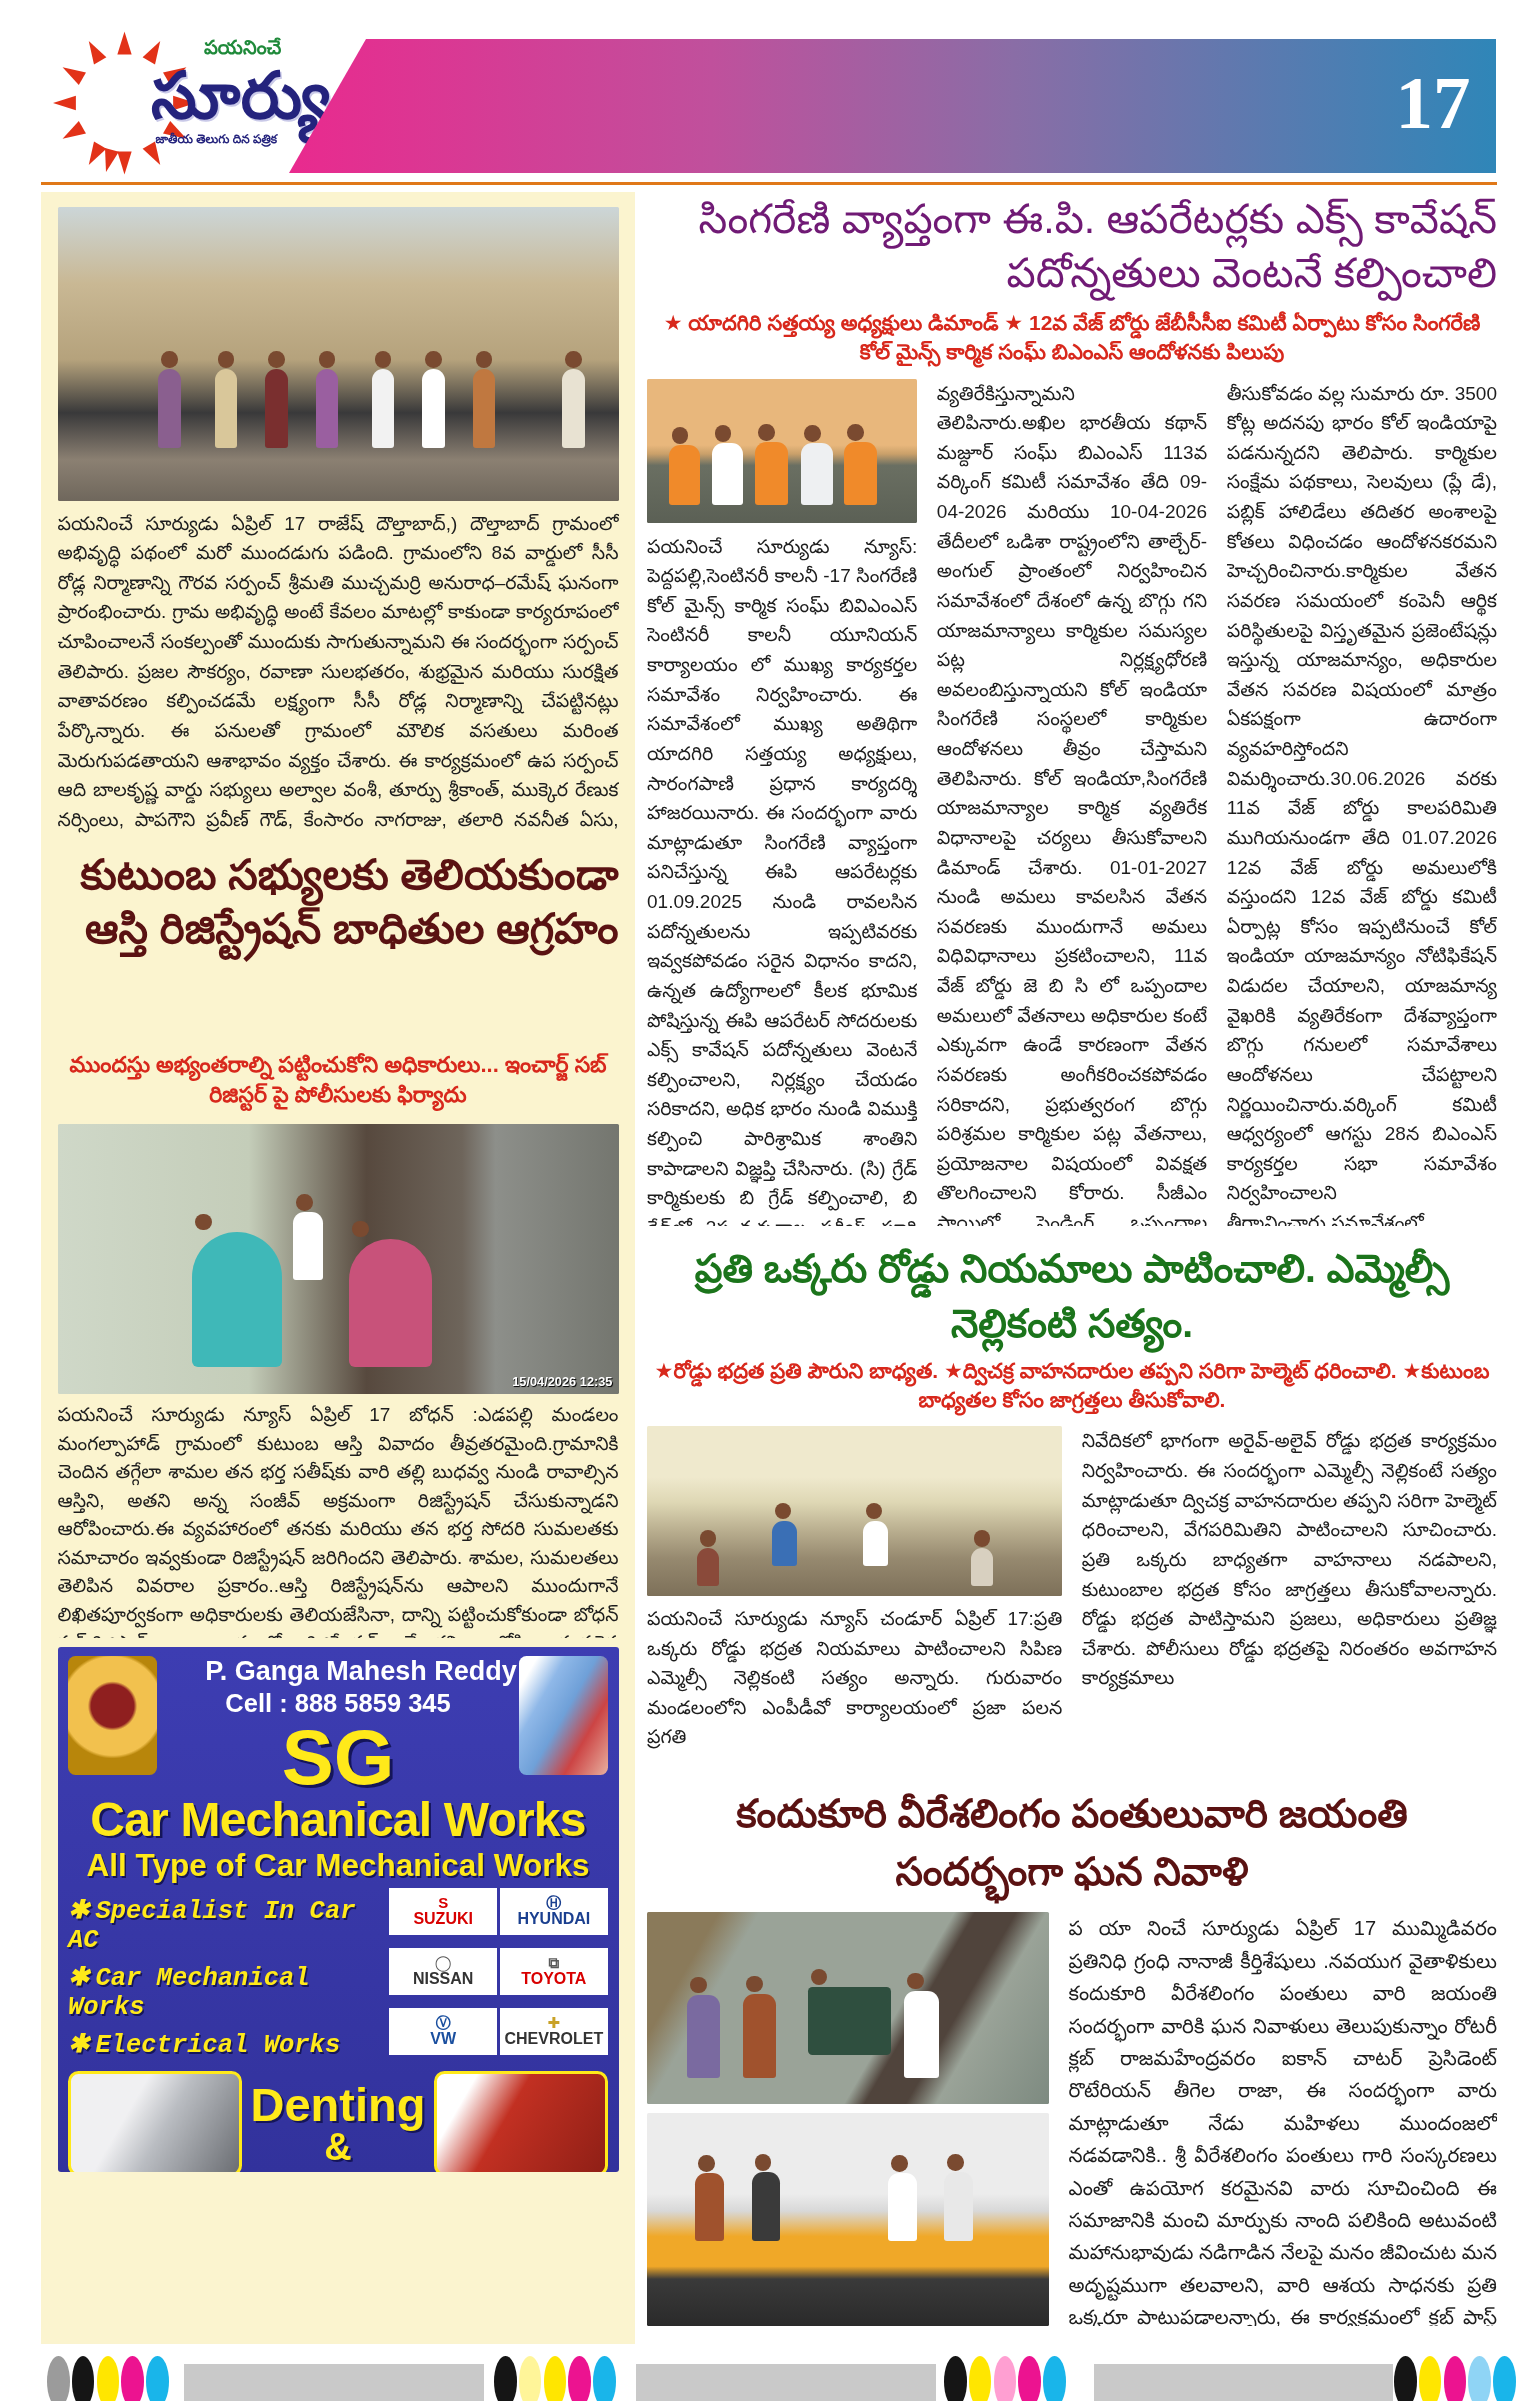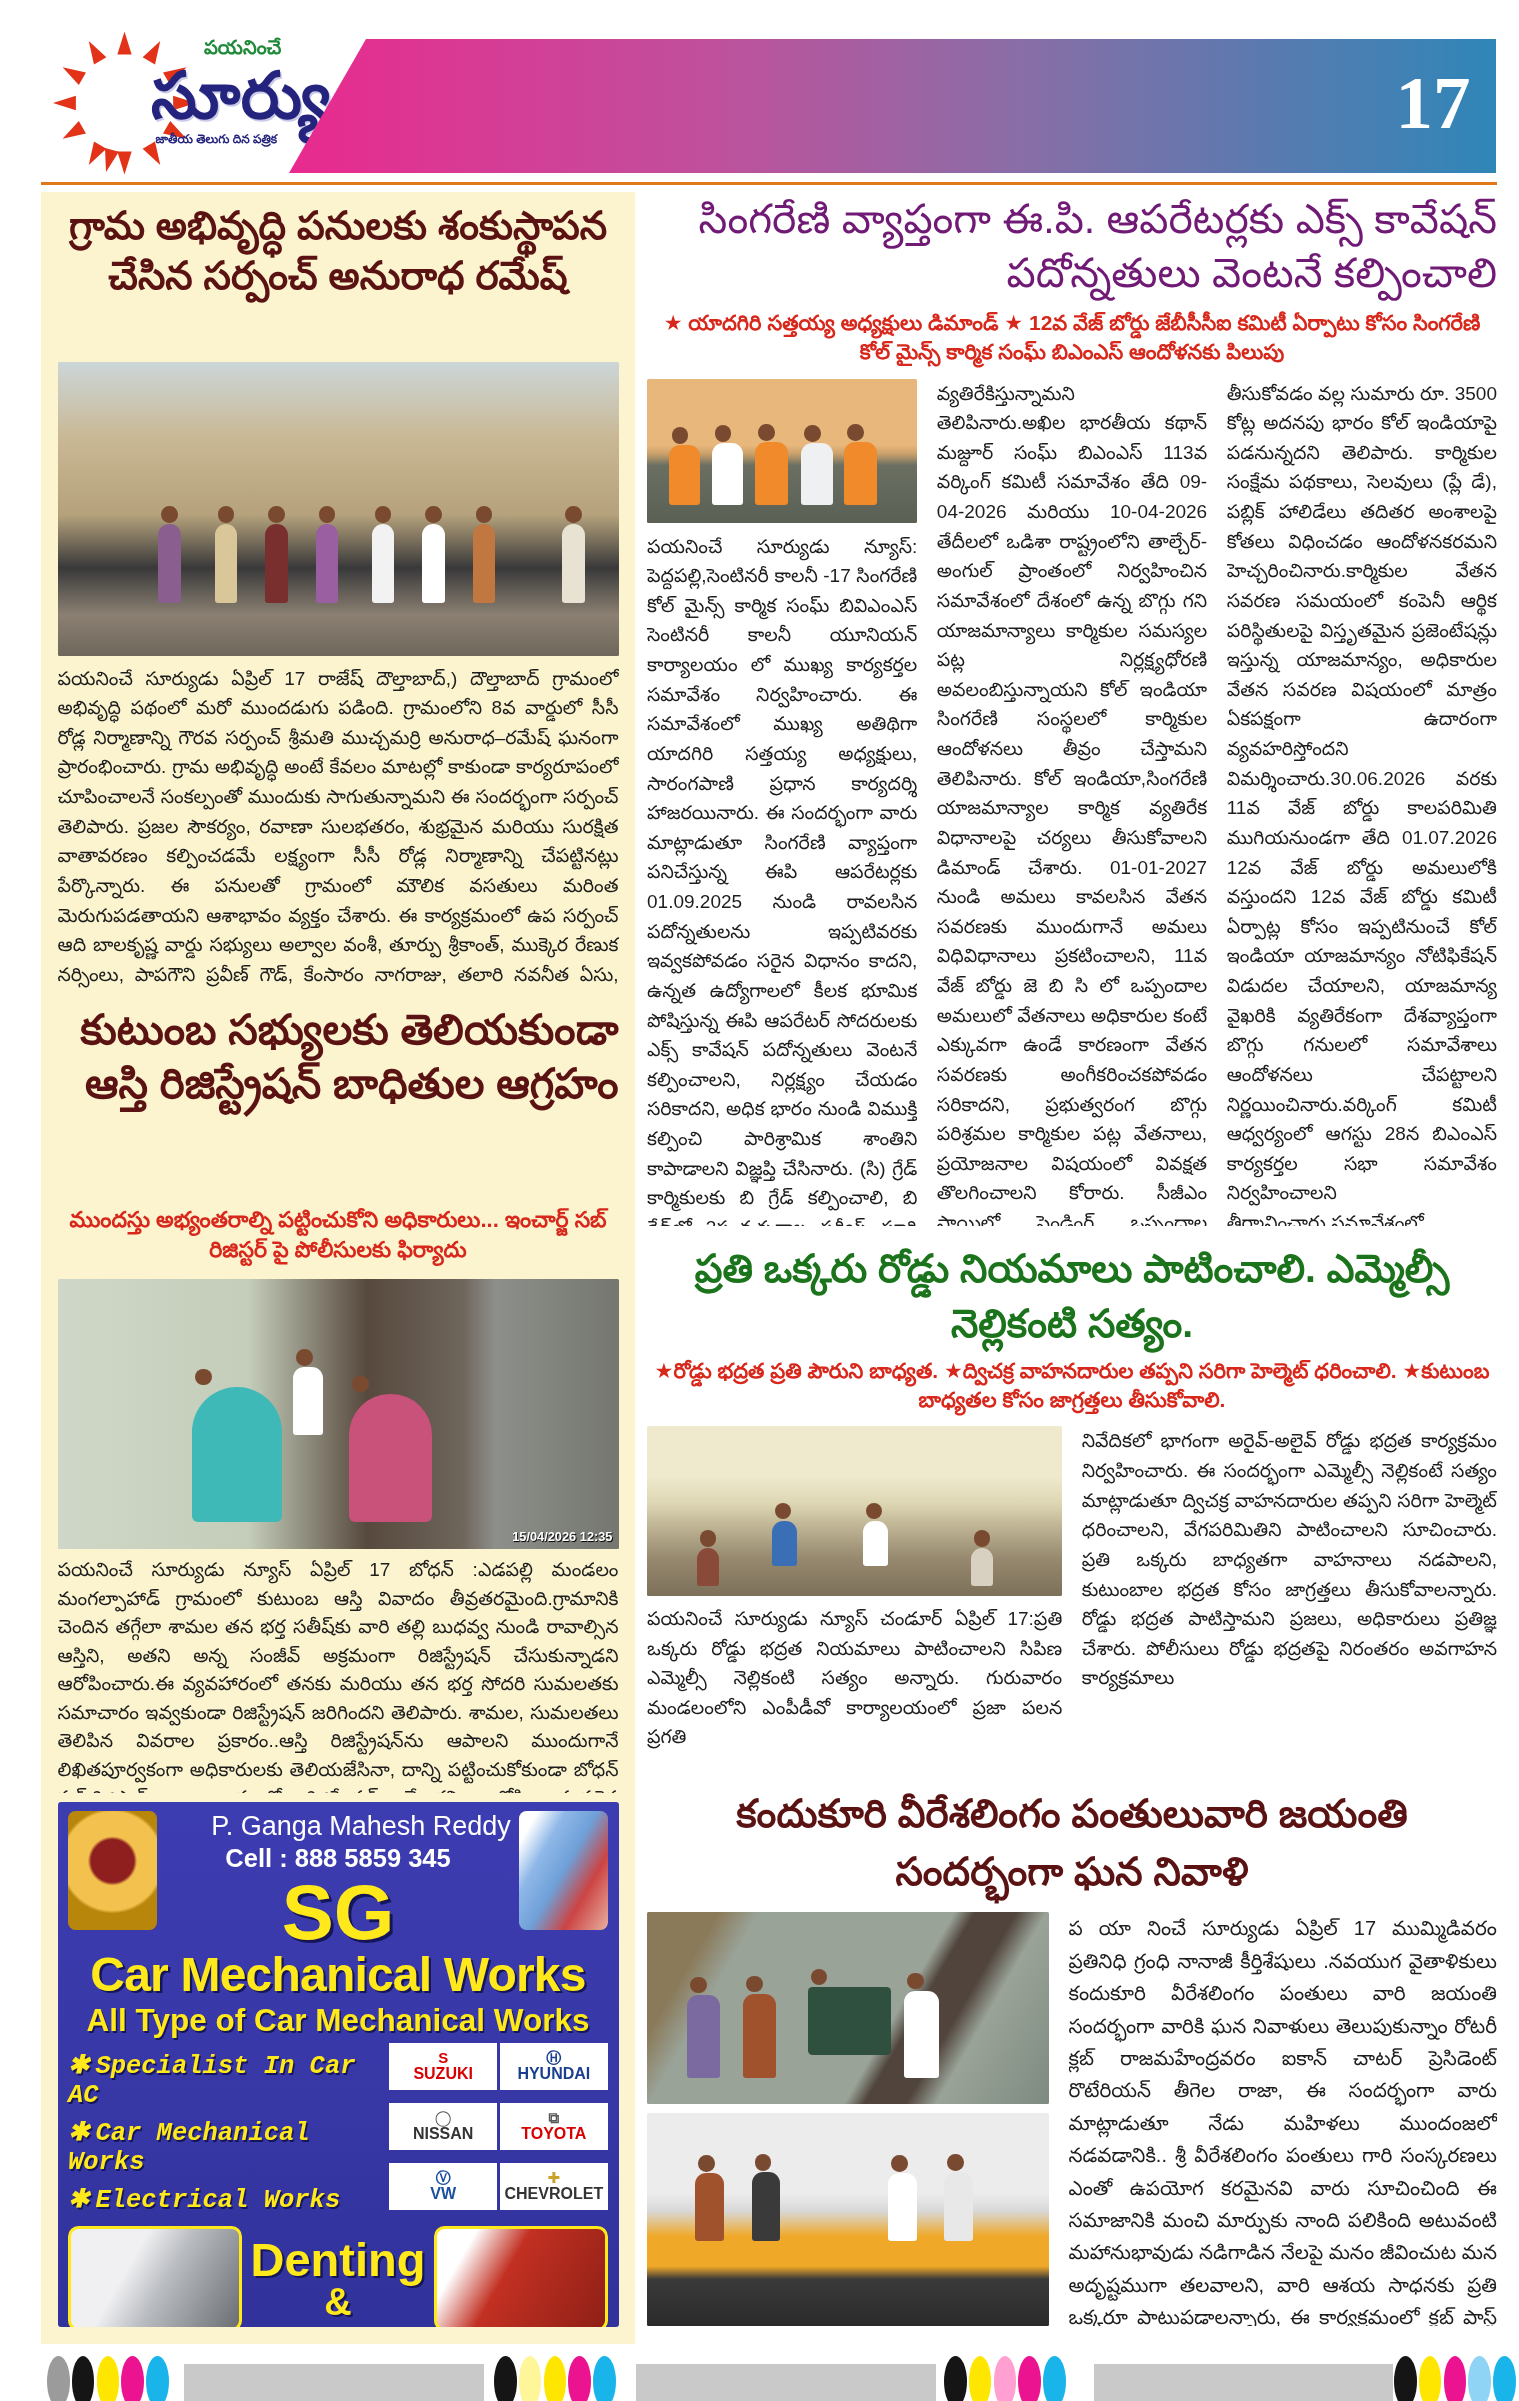--- a/index.html
+++ b/index.html
@@ -45,21 +45,21 @@
           background:linear-gradient(90deg,#cfd8c8 0%,#c4cdb9 34%,#57493e 55%,#6e655b 72%,#8d8f8a 78%,#74766f 100%);}
   .body2{font-size:19px;line-height:1.5;height:237px;}
   
   .ad{position:relative;margin-top:9px;height:525px;box-sizing:border-box;overflow:hidden;
       background:linear-gradient(#3d3db2,#32329c);border-radius:3px;padding:9px 10.5px;color:#fff;}
   .ad-top{display:flex;align-items:flex-start;}
   .deity{width:89px;height:119px;border-radius:7.5px;flex:none;}
   .deity-l{background:radial-gradient(circle at 50% 42%,#8f1f1f 0 26%,#f2c14e 30% 60%,#b8860b 64% 100%);}
   .deity-r{background:linear-gradient(120deg,#ffffff 0 12%,#8fb8e8 30%,#6fa0d8 50%,#cc4444 72%,#e8b0a0 100%);}
   .ad-top-center{flex:1;text-align:center;}
-  .ad-owner{font-size:27px;font-weight:normal;color:#ffffff;margin-left:46px;}
+  .ad-owner{font-size:27px;font-weight:bold;color:#ffffff;margin-left:46px;}
   .ad-cell{font-size:25.5px;font-weight:bold;color:#ffffff;margin-top:1.5px;}
   .ad-sg{font-size:78px;font-weight:bold;color:#ffe91a;line-height:1.0;
          text-shadow:3px 3px 0 #15155a;}
   .ad-cmw{font-size:48px;font-weight:bold;color:#ffe91a;text-align:center;line-height:1.0;
           text-shadow:2.3px 2.3px 0 #15155a;letter-spacing:-0.8px;}
   .ad-alltype{font-size:31.5px;font-weight:bold;color:#ffe91a;text-align:center;margin-top:3px;
               text-shadow:1.5px 1.5px 0 #15155a;}
   .ad-mid{display:flex;margin-top:4.5px;}
   .svc-list{flex:1;}
   .svc{font-size:25.5px;font-weight:bold;font-style:italic;color:#ffe91a;margin:6px 0;
@@ -139,21 +139,20 @@
       <div class="tagline">జాతీయ తెలుగు దిన పత్రిక</div>
     </div>
   </div>
   <div class="banner">
     <div class="pagenum">17</div>
   </div>
   <div class="toprule"></div>
 
   <div class="col-left">
 
-    <div class="h-maroon lh1">గ్రామ అభివృద్ధి పనులకు శంకుస్థాపన చేసిన సర్పంచ్ అనురాధ రమేష్</div>
 
     <div class="photo photo1">
       <span class="pfig" style="left:18%;background:#8a5f8f;"></span>
       <span class="pfig" style="left:28%;background:#d9c79a;"></span>
       <span class="pfig" style="left:37%;background:#7a2f2f;"></span>
       <span class="pfig" style="left:46%;background:#9a5fa0;"></span>
       <span class="pfig" style="left:56%;background:#f2f2f2;"></span>
       <span class="pfig" style="left:65%;background:#ffffff;"></span>
       <span class="pfig" style="left:74%;background:#c07840;"></span>
       <span class="pfig" style="left:90%;background:#e8e2d2;"></span>

